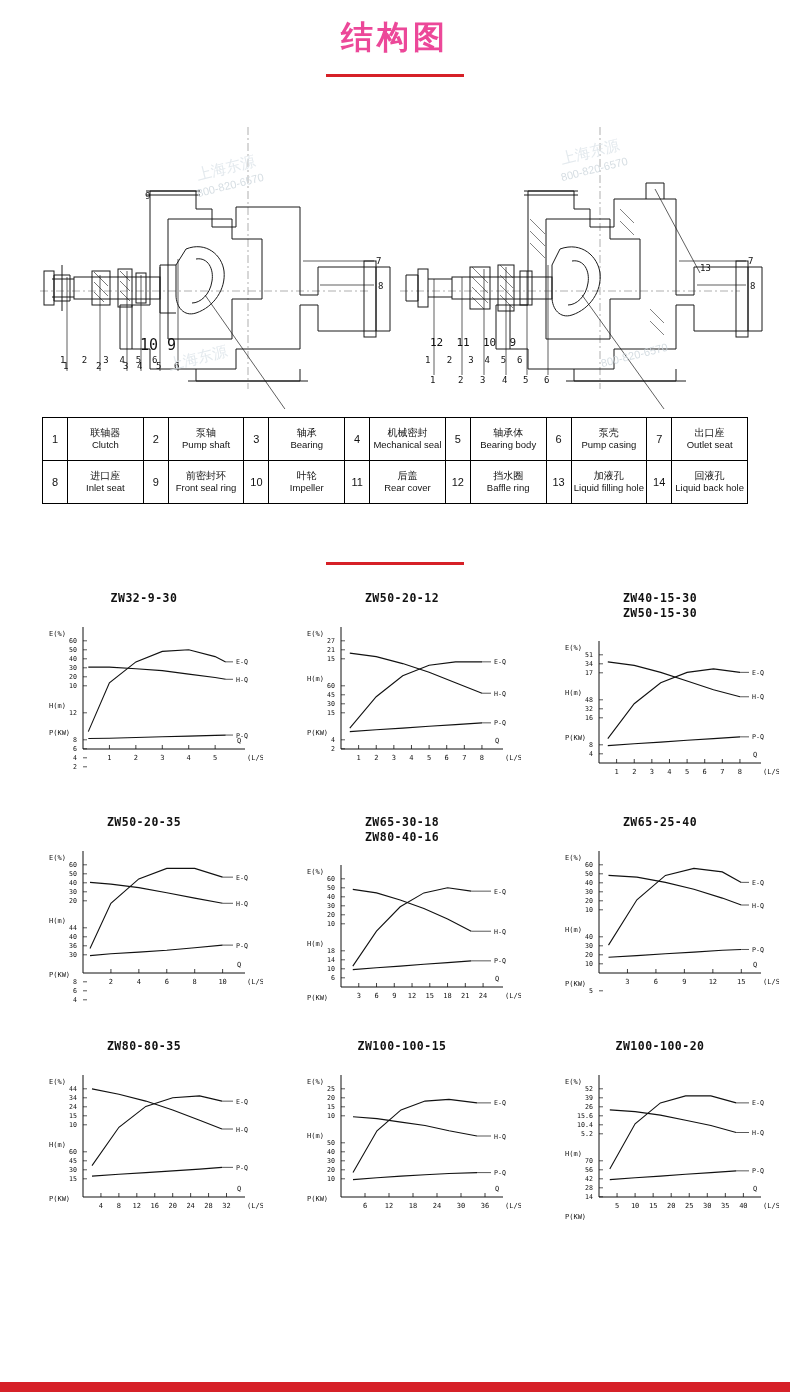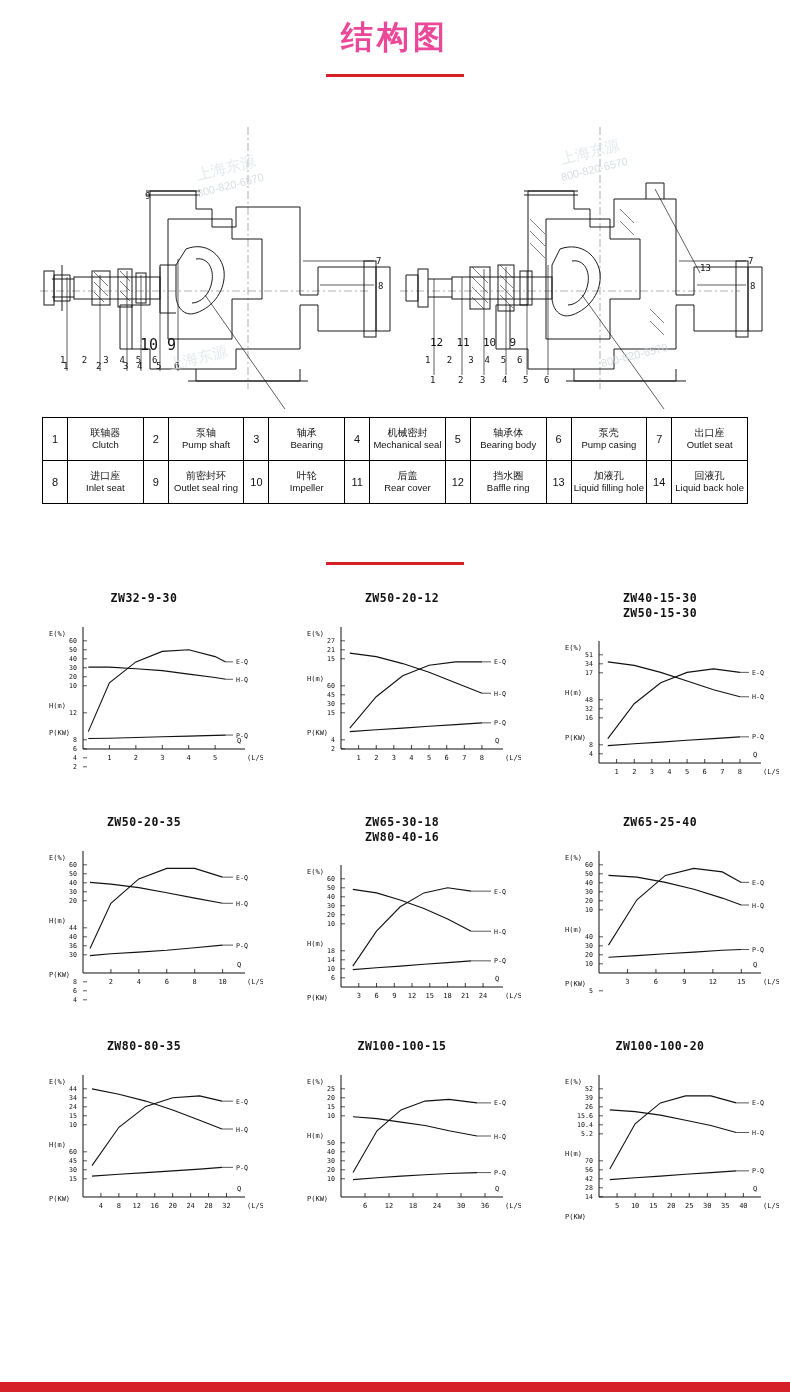--- a/index.html
+++ b/index.html
@@ -267,21 +267,21 @@
       </tr>
       <tr>
         <td class="num">8</td>
         <td class="nm">
           <span class="cn">进口座</span>
           <span class="en">Inlet seat</span>
         </td>
         <td class="num">9</td>
         <td class="nm">
           <span class="cn">前密封环</span>
-          <span class="en">Outlet seal ring</span>
+          <span class="en">Front seal ring</span>
         </td>
         <td class="num">10</td>
         <td class="nm">
           <span class="cn">叶轮</span>
           <span class="en">Impeller</span>
         </td>
         <td class="num">11</td>
         <td class="nm">
           <span class="cn">后盖</span>
           <span class="en">Rear cover</span>

